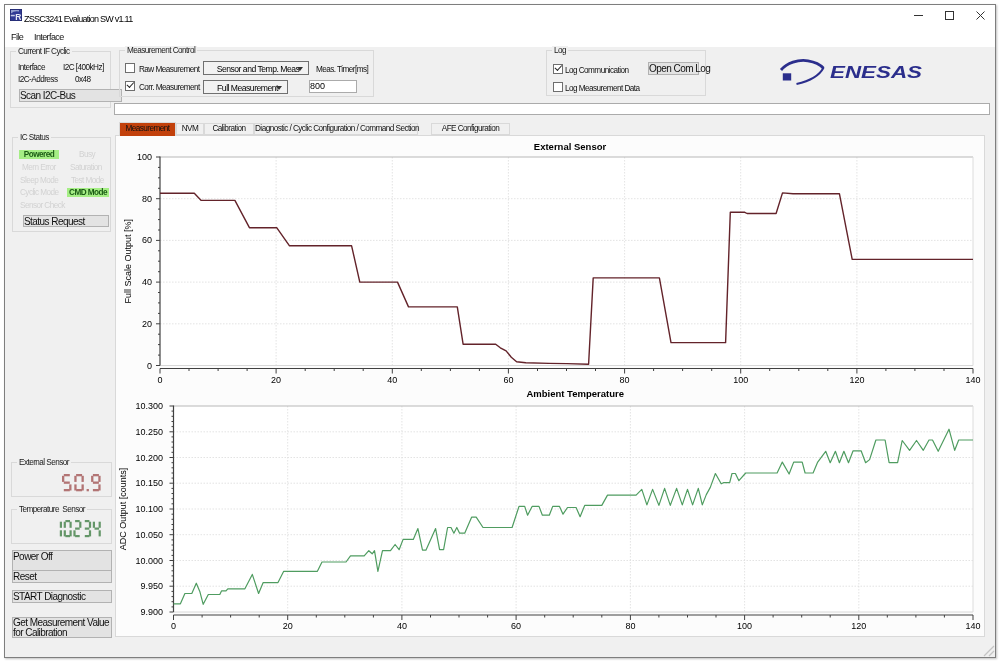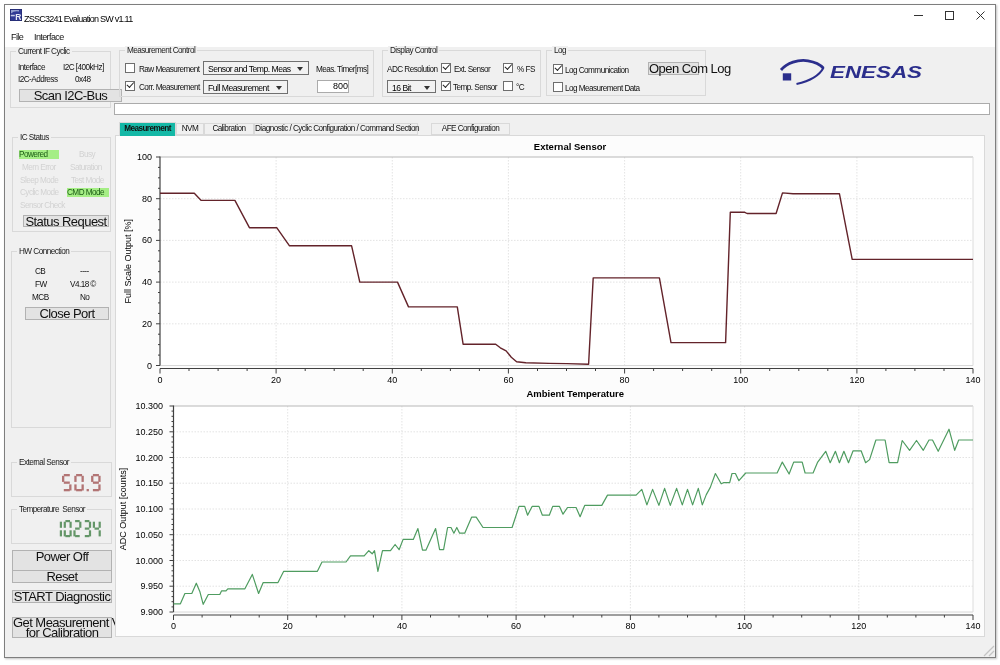--- a/index.html
+++ b/index.html
@@ -9,35 +9,35 @@
   border:1px solid #7e7e7e; background:#f0f0f0; box-shadow:1px 1px 2px rgba(0,0,0,.25); }
 .abs { position:absolute; }
 #titlebar { position:absolute; left:0; top:0; width:100%; height:42px; background:#fff; }
 #apptitle { position:absolute; left:19px; top:9px; font-size:9px; letter-spacing:-0.75px; color:#000; }
 #menubar { position:absolute; left:0; top:27px; width:200px; height:12px; font-size:9px; letter-spacing:-0.6px; color:#111; }
 .winbtn { position:absolute; top:0px; width:30px; height:22px; }
 .grp { position:absolute; border:1px solid #d9d9d9; }
 .grp > .gt { position:absolute; top:-5px; left:5px; background:#f0f0f0; padding:0 2px;
   font-size:8.2px; letter-spacing:-0.55px; color:#1a1a1a; white-space:nowrap; line-height:9px;}
 .btn { position:absolute; background:#e3e3e3; border:1px solid #b2b2b2; color:#111;
-  font-size:13px; letter-spacing:-0.55px; text-align:center; white-space:nowrap; }
+  font-size:10px; letter-spacing:-0.55px; text-align:left; white-space:nowrap; }
 .lbl { position:absolute; font-size:8.2px; letter-spacing:-0.55px; color:#111; white-space:nowrap; line-height:9px; }
 .dis { color:#d2d2d2; }
-.gon { background:#a5ee85; color:#1c5c16; font-weight:normal; text-align:left; }
+.gon { background:#a5ee85; color:#1c5c16; font-weight:bold; text-align:center; }
 .cb { position:absolute; width:10px; height:10px; background:#fff; border:1px solid #6e6e6e; }
 .cb.on:after { content:""; position:absolute; left:1.2px; top:0.2px; width:6px; height:3.4px;
   border-left:1.6px solid #222; border-bottom:1.6px solid #222; transform:rotate(-48deg); }
 .combo { position:absolute; background:#f2f2f2; border:1px solid #707070; font-size:8.6px;
-  letter-spacing:-0.5px; color:#000; padding:2px 0 0 4px; white-space:nowrap; overflow:hidden; }
+  letter-spacing:-0.5px; color:#000; padding:2px 0 0 4px; white-space:nowrap; overflow:hidden;text-align:center; }
 .combo:after { content:""; position:absolute; right:5px; top:4.5px; width:0; height:0;
   border-left:3.5px solid transparent; border-right:3.5px solid transparent; border-top:4px solid #333; }
 .inp { position:absolute; background:#fff; border:1px solid #ababab; }
 .tab { position:absolute; top:0; height:14px; background:#f0f0f0; border:1px solid #d9d9d9;
   font-size:8.2px; letter-spacing:-0.55px; text-align:center; color:#111; line-height:13px; white-space:nowrap; }
-.tab.act { background:#14b8a6; height:15px; border-bottom:none; z-index:2;font-weight:bold; }
+.tab.act { background:#c2410c; height:15px; border-bottom:none; z-index:2; }
 </style>
 </head>
 <body>
 <div id="win">
   <div id="titlebar">
     <svg class="abs" style="left:5px;top:4px" width="12" height="12" viewBox="0 0 12 12">
       <rect x="0" y="0" width="12" height="12" fill="#313a95"></rect>
       <path d="M1,4.5 Q4,1.5 9,2.5 L9,1 L1,1 Z" fill="#97a2cf"></path>
       <rect x="0.6" y="5.8" width="4.2" height="1.5" fill="#c6cce6"></rect>
       <rect x="0" y="0" width="12" height="12" fill="none" stroke="#1b2052" stroke-width="0.8"></rect>
@@ -75,30 +75,20 @@
     <div class="lbl dis" style="left:9px;top:25px">Mem Error</div>
     <div class="lbl dis" style="left:57px;top:25px">Saturation</div>
     <div class="lbl dis" style="left:7px;top:38px">Sleep Mode</div>
     <div class="lbl dis" style="left:58px;top:38px">Test Mode</div>
     <div class="lbl dis" style="left:7px;top:50px">Cyclic Mode</div>
     <div class="lbl gon" style="left:54px;top:50px;width:42px;height:9px">CMD Mode</div>
     <div class="lbl dis" style="left:7px;top:63px">Sensor Check</div>
     <div class="btn" style="left:10px;top:77px;width:86px;height:12px;line-height:11px">Status Request</div>
   </div>
 
-  <div class="grp" style="left:6px;top:246px;width:100px;height:177px">
-    <span class="gt">HW Connection</span>
-    <div class="lbl" style="left:23px;top:15px">CB</div>
-    <div class="lbl" style="left:68px;top:15px">----</div>
-    <div class="lbl" style="left:23px;top:28px">FW</div>
-    <div class="lbl" style="left:58px;top:28px">V4.18 ©</div>
-    <div class="lbl" style="left:20px;top:41px">MCB</div>
-    <div class="lbl" style="left:68px;top:41px">No</div>
-    <div class="btn" style="left:13px;top:55px;width:84px;height:13px;line-height:12px">Close Port</div>
-  </div>
 
   <div class="grp" style="left:6px;top:457px;width:101px;height:35px">
     <span class="gt">External Sensor</span>
     <svg class="abs" style="left:50px;top:11px" width="44" height="18" viewBox="0 0 44 18">
         <g fill="#b27474">
           <rect x="1.8" y="0.0" width="6.0" height="2.3"></rect>
           <rect x="1.8" y="15.0" width="6.0" height="2.3"></rect>
           <rect x="1.8" y="7.5" width="6.0" height="2.3"></rect>
           <rect x="0.0" y="1.8" width="2.3" height="6.1"></rect>
           <rect x="7.2" y="10.4" width="2.3" height="6.1"></rect>
@@ -156,36 +146,23 @@
 
   <div class="grp" style="left:114px;top:45px;width:255px;height:47px">
     <span class="gt">Measurement Control</span>
     <div class="cb" style="left:5px;top:12px"></div>
     <div class="lbl" style="left:19px;top:14px">Raw Measurement</div>
     <div class="combo" style="left:83px;top:10px;width:106px;height:14px">Sensor and Temp. Meas</div>
     <div class="lbl" style="left:196px;top:14px">Meas. Timer[ms]</div>
     <div class="cb on" style="left:5px;top:30px"></div>
     <div class="lbl" style="left:19px;top:32px">Corr. Measurement</div>
     <div class="combo" style="left:83px;top:29px;width:85px;height:14px">Full Measurement</div>
-    <div class="inp" style="left:197px;top:29px;width:32px;height:13px;font-size:9px;text-align:right;line-height:11px">800</div>
-  </div>
-
-  <div class="grp" style="left:377px;top:45px;width:159px;height:47px">
-    <span class="gt">Display Control</span>
-    <div class="lbl" style="left:4px;top:14px">ADC Resolution</div>
-    <div class="cb on" style="left:58px;top:12px"></div>
-    <div class="lbl" style="left:71px;top:14px">Ext. Sensor</div>
-    <div class="cb on" style="left:120px;top:12px"></div>
-    <div class="lbl" style="left:134px;top:14px">% FS</div>
-    <div class="combo" style="left:4px;top:29px;width:49px;height:13px">16 Bit</div>
-    <div class="cb on" style="left:58px;top:30px"></div>
-    <div class="lbl" style="left:70px;top:32px">Temp. Sensor</div>
-    <div class="cb" style="left:120px;top:30px"></div>
-    <div class="lbl" style="left:133px;top:32px">°C</div>
-  </div>
+    <div class="inp" style="left:189px;top:29px;width:48px;height:13px;font-size:9px;text-align:left;line-height:11px">800</div>
+  </div>
+
 
   <div class="grp" style="left:541px;top:45px;width:160px;height:46px">
     <span class="gt">Log</span>
     <div class="cb on" style="left:6px;top:13px"></div>
     <div class="lbl" style="left:18px;top:15px">Log Communication</div>
     <div class="btn" style="left:101px;top:11px;width:51px;height:13px;line-height:12px">Open Com Log</div>
     <div class="cb" style="left:6px;top:31px"></div>
     <div class="lbl" style="left:18px;top:33px">Log Measurement Data</div>
   </div>
 

